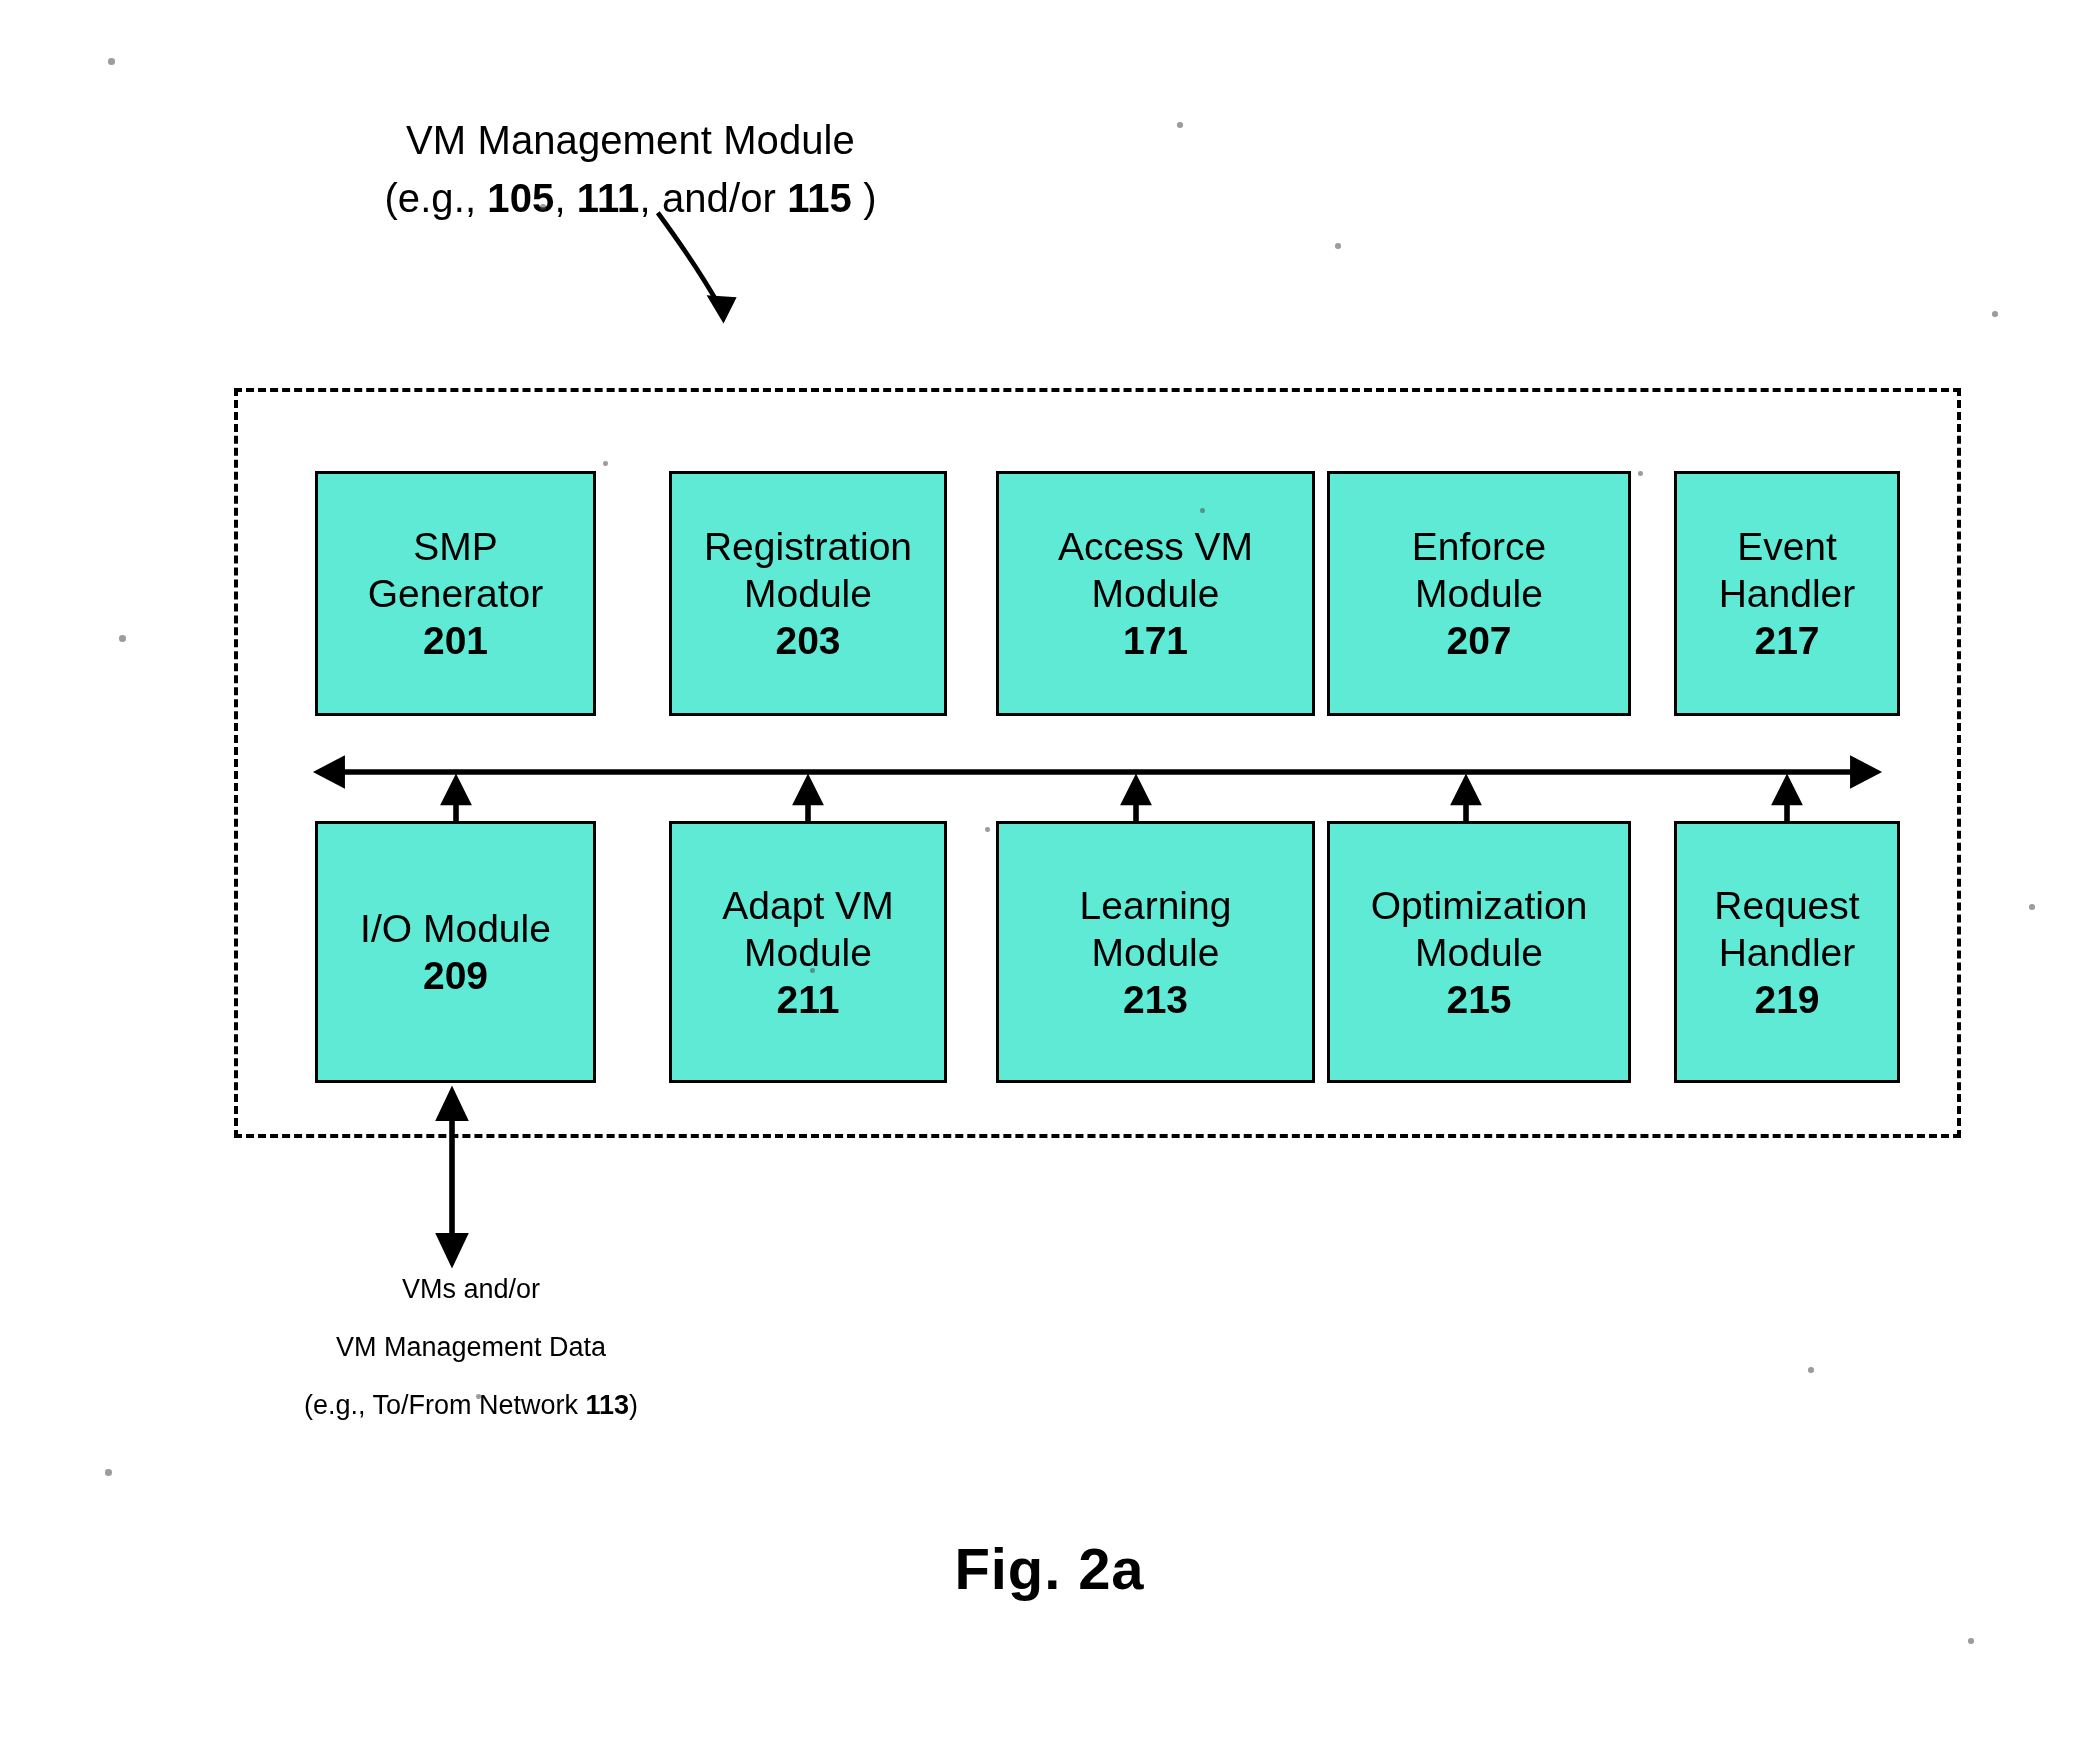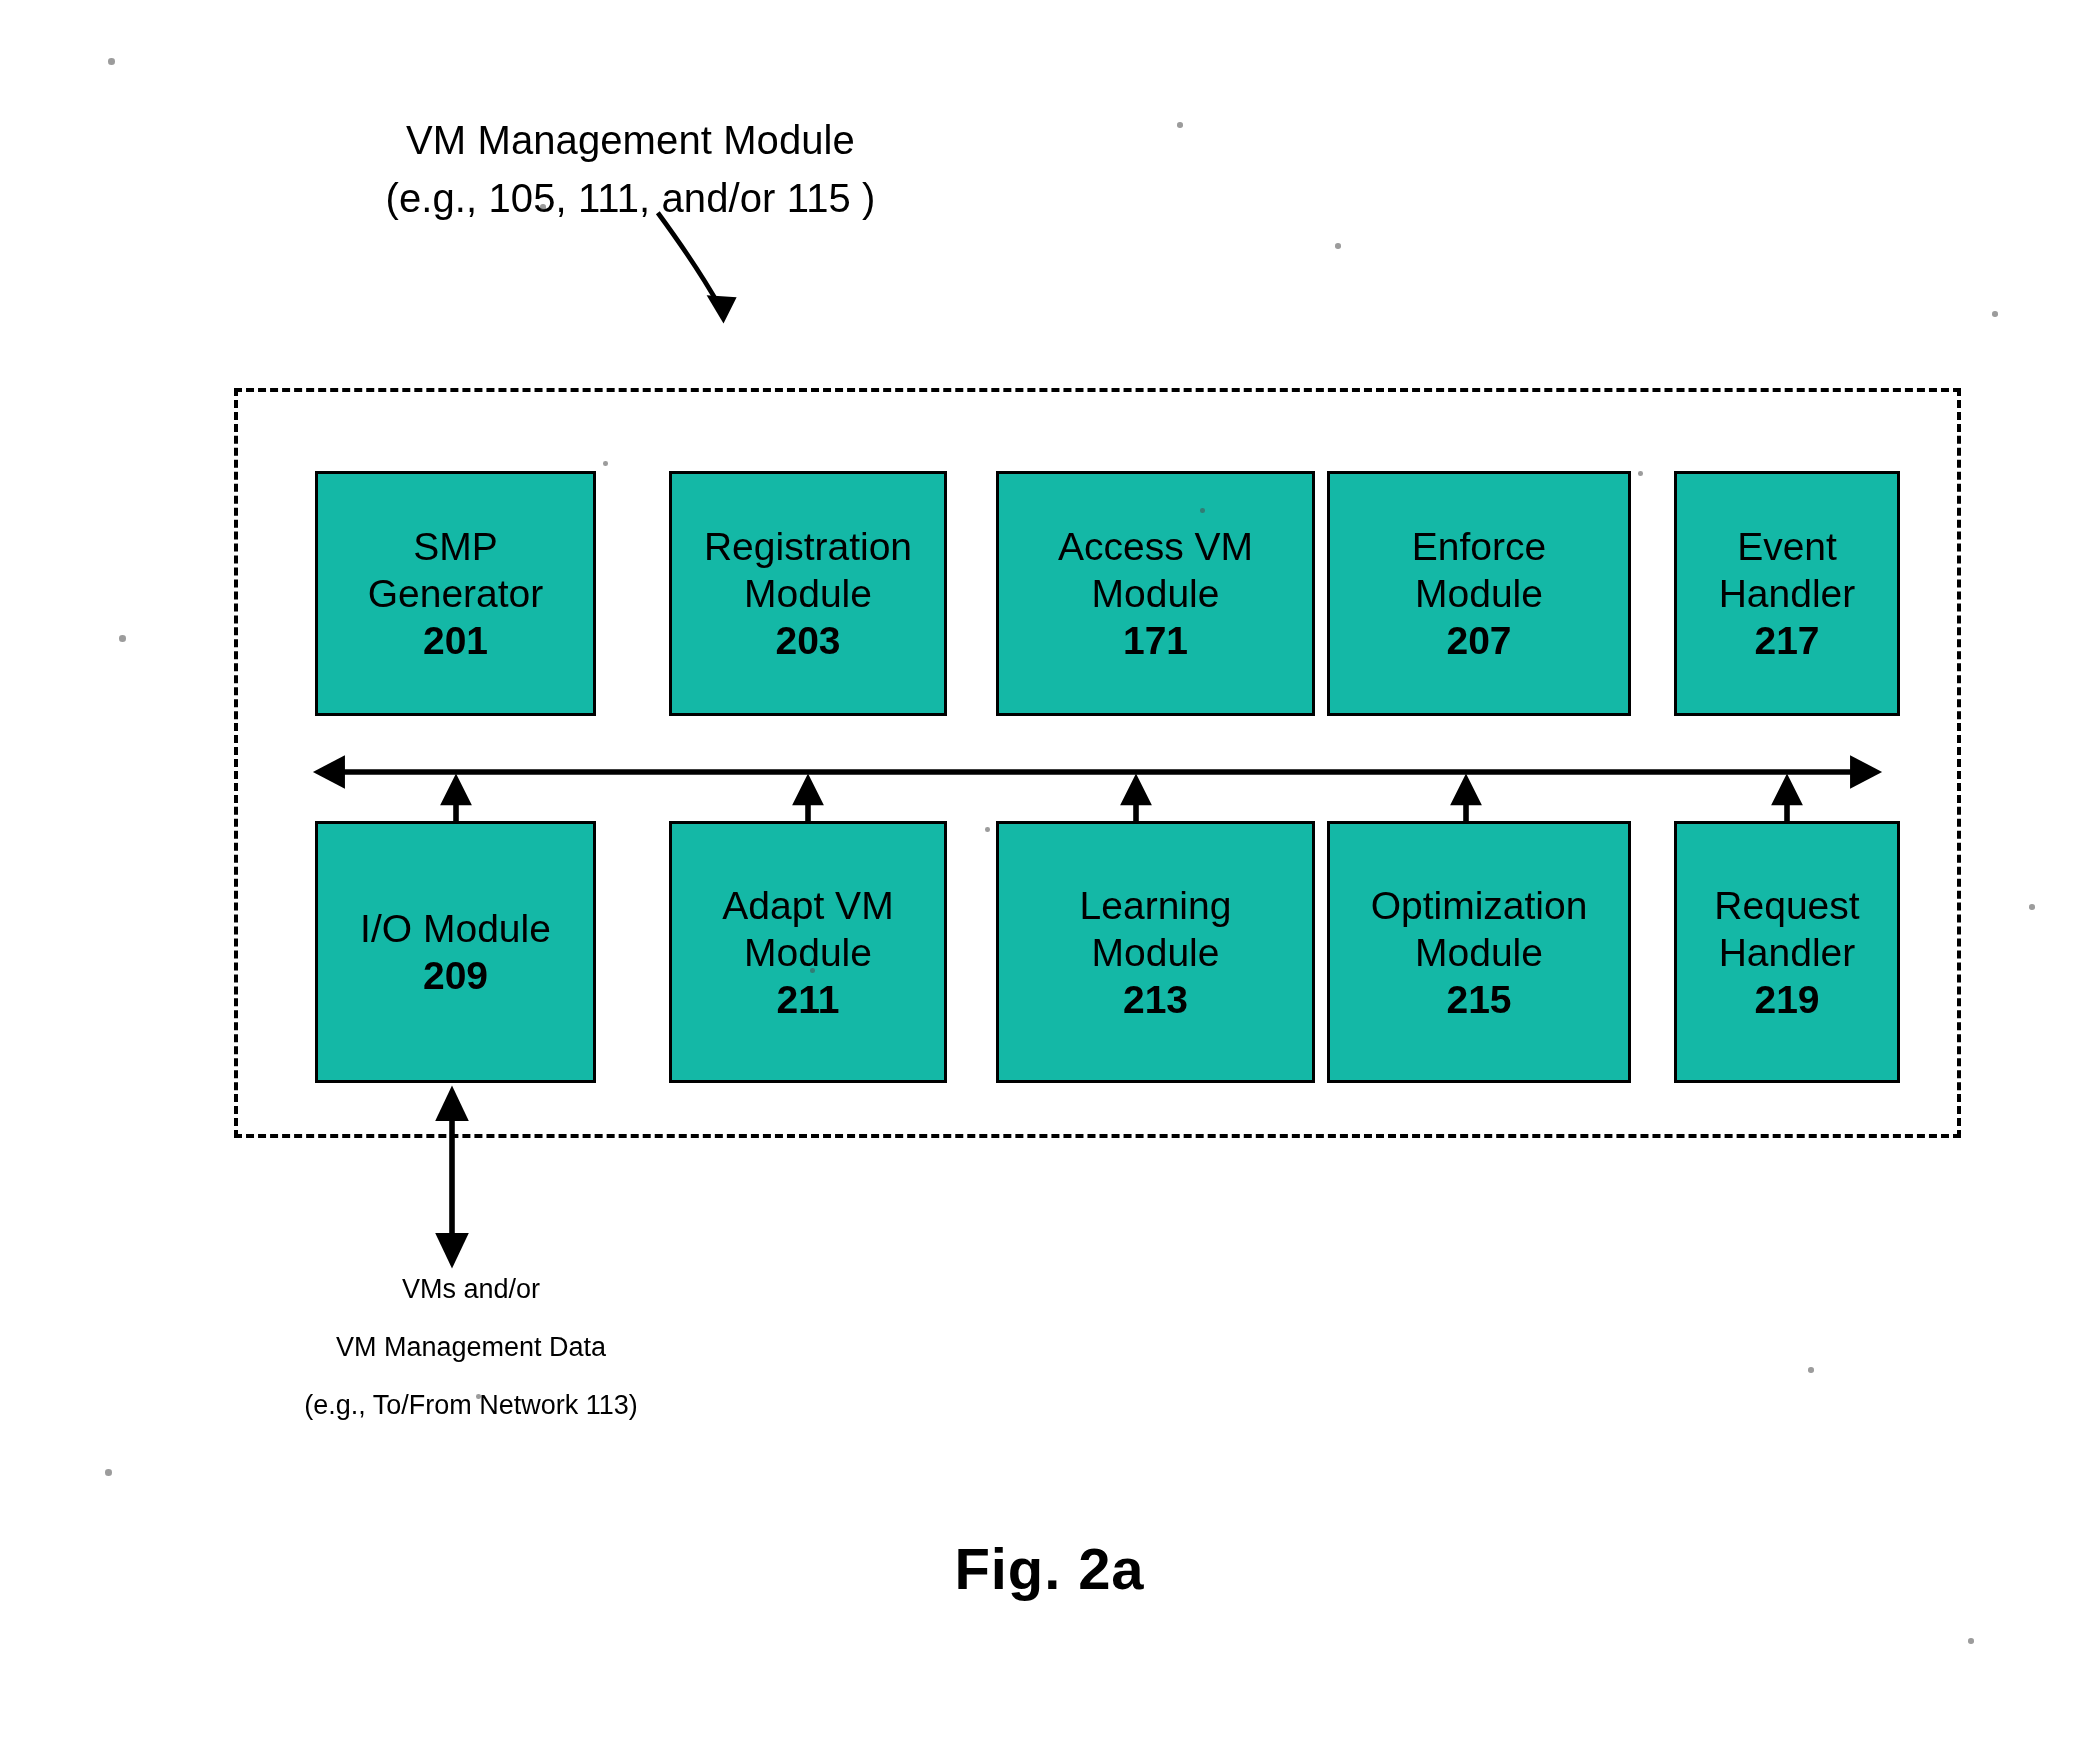--- a/index.html
+++ b/index.html
@@ -26,21 +26,21 @@
     left: 282px;
     top: 111px;
     width: 697px;
     text-align: center;
     font-size: 40px;
     line-height: 58px;
     letter-spacing: 0.1px;
     white-space: nowrap;
   }
   #top-caption .ln { display: block; }
-  .bold { font-weight: normal; text-align: right; }
+  .bold { font-weight: bold; text-align: right; }
 
   
   #leader-arrow {
     left: 650px;
     top: 209px;
     width: 132px;
     height: 122px;
   }
 
   
@@ -51,21 +51,21 @@
     height: 750px;
     border: 4.7px dashed #000000;
     box-sizing: border-box;
   }
 
   
   .module-box {
     position: absolute;
     border: 3.8px solid #000000;
     box-sizing: border-box;
-    background: #14b8a6;
+    background: #5eead4;
     display: flex;
     flex-direction: column;
     align-items: center;
     justify-content: center;
     text-align: center;
     font-size: 39px;
     line-height: 47px;
     padding: 0 5.6px;
   }
   .module-box .ttl { display: block; white-space: nowrap; }

